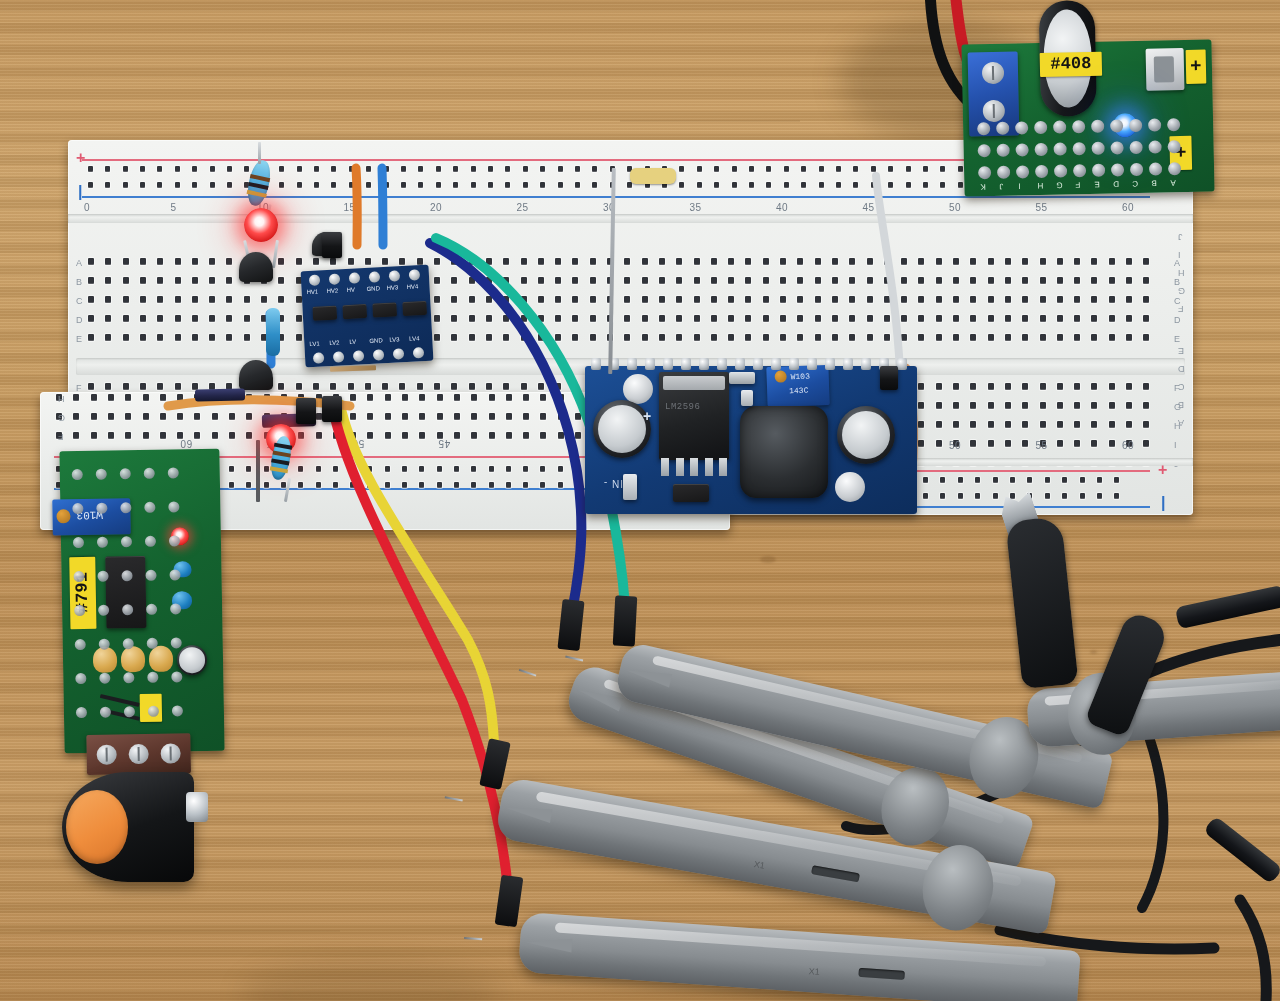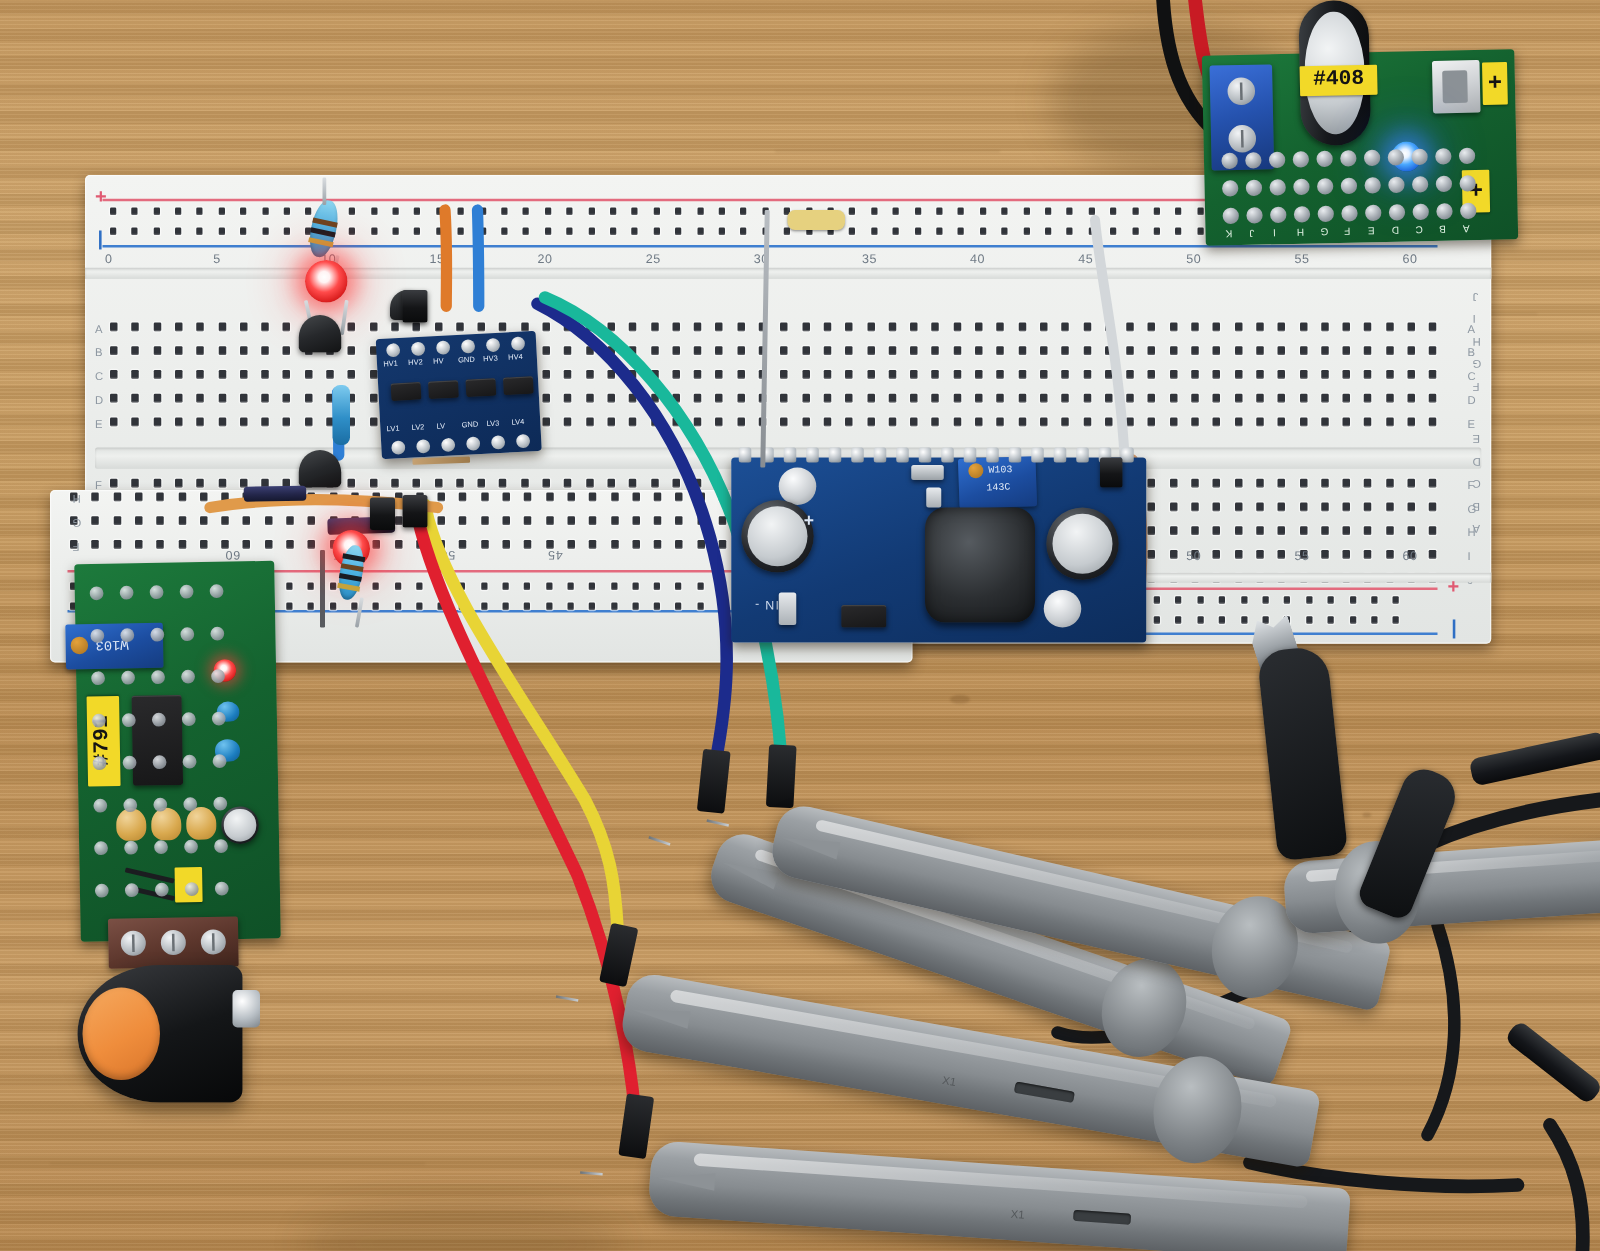--- a/index.html
+++ b/index.html
@@ -1459,20 +1459,31 @@
 
   <div class="pcb blue" style="left:585px;top:366px;width:332px;height:148px;">
 
     <div class="pad" style="left:38px;top:8px;width:30px;height:30px;background:radial-gradient(circle at 38% 30%,#fbfcfd,#c8ccd0 58%,#8f959a);"></div>
     <div class="pad" style="left:250px;top:106px;width:30px;height:30px;background:radial-gradient(circle at 38% 30%,#fbfcfd,#c8ccd0 58%,#8f959a);"></div>
 
     <div class="cap-elec" style="left:8px;top:34px;width:58px;height:58px;"></div>
 
     <div class="cap-elec" style="left:252px;top:40px;width:58px;height:58px;"></div>
 
+    <div class="to220" style="left:74px;top:6px;width:70px;height:88px;">
+      <div style="position:absolute;left:4px;top:4px;right:4px;height:14px;background:linear-gradient(180deg,#e4e7ea,#b9bec2);border-radius:2px;opacity:.85;"></div>
+      <div style="position:absolute;left:6px;top:30px;color:#6d7176;font-size:9px;font-family:'Liberation Mono',monospace;letter-spacing:.5px;">LM2596</div>
+      <div style="position:absolute;left:2px;bottom:-16px;width:66px;height:18px;display:flex;justify-content:space-between;">
+        <span style="width:8px;background:linear-gradient(180deg,#d9dde0,#9aa1a7);"></span>
+        <span style="width:8px;background:linear-gradient(180deg,#d9dde0,#9aa1a7);"></span>
+        <span style="width:8px;background:linear-gradient(180deg,#d9dde0,#9aa1a7);"></span>
+        <span style="width:8px;background:linear-gradient(180deg,#d9dde0,#9aa1a7);"></span>
+        <span style="width:8px;background:linear-gradient(180deg,#d9dde0,#9aa1a7);"></span>
+      </div>
+    </div>
 
     <div class="trimpot" style="left:182px;top:0px;width:62px;height:40px;transform:rotate(-2deg);">
       <div class="screw" style="left:8px;top:4px;"></div>
       <div class="txt" style="left:24px;top:6px;">W103</div>
       <div class="txt" style="left:22px;top:20px;">143C</div>
     </div>
 
     <div class="inductor" style="left:155px;top:40px;width:88px;height:92px;"></div>
 
     <div class="ic" style="left:88px;top:118px;width:36px;height:18px;"></div>

